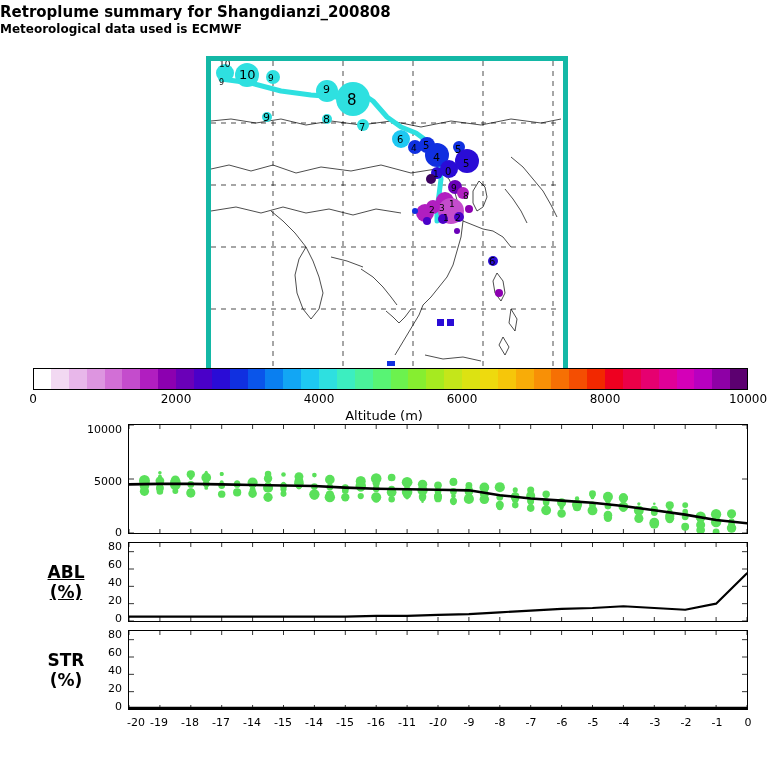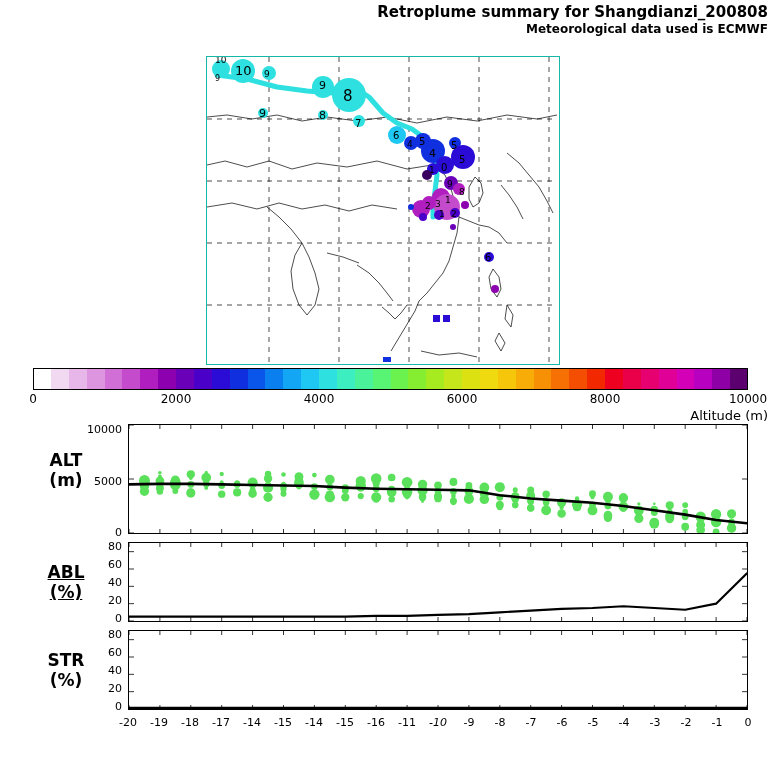--- a/index.html
+++ b/index.html
@@ -1,28 +1,28 @@
 <!DOCTYPE html>
 <html><head>
 <meta charset="utf-8">
 <style>
   html,body{margin:0;padding:0;}
   body{width:768px;height:768px;background:#ffffff;font-family:"DejaVu Sans",sans-serif;overflow:hidden;position:relative;}
-  .title-block{text-align:right;padding-top:4px;}
+  .title-block{text-align:left;padding-top:4px;}
   .t1{font-size:15px;font-weight:bold;color:#000;line-height:17px;}
   .t2{font-size:14px;font-weight:bold;color:#000;line-height:17px;}
   .t3{font-size:12px;font-weight:bold;color:#000;line-height:16px;}
-  .map-wrap{position:absolute;left:206px;top:56px;width:352px;height:307px;border:1px solid #14b8a6;background:#ffffff;overflow:hidden;}
+  .map-wrap{position:absolute;left:206px;top:56px;width:352px;height:307px;border:5px solid #14b8a6;background:#ffffff;overflow:hidden;}
   .map-svg{position:absolute;left:0;top:0;}
   .cbar-wrap{position:absolute;left:33px;top:368px;width:715px;height:22px;}
   .cbar-seg{height:22px;float:left;}
   .cbar-frame{position:absolute;left:33px;top:368px;width:715px;height:22px;border:1px solid #000;box-sizing:border-box;pointer-events:none;}
   .cbar-labels{position:absolute;left:0px;top:392px;width:768px;height:14px;font-size:12px;color:#000;}
   .cbar-lab{position:absolute;top:0;transform:translateX(-50%);}
-  .cbar-title{position:absolute;top:408px;left:0;width:768px;text-align:right;font-size:13px;color:#000;}
+  .cbar-title{position:absolute;top:408px;left:0;width:768px;text-align:center;font-size:13px;color:#000;}
   .panels{position:absolute;left:0;top:424px;width:768px;height:310px;}
   .panel{position:absolute;left:128px;width:620px;border:1px solid #000;box-sizing:border-box;background:#fff;}
   #panel-alt{top:0px;height:110px;}
   #panel-abl{top:118px;height:80px;}
   #panel-str{top:206px;height:80px;}
   .ylab{position:absolute;left:8px;width:116px;text-align:center;font-weight:bold;font-size:17px;color:#000;line-height:20px;}
   .ytick{position:absolute;right:4px;transform:translateY(-50%);font-size:11px;color:#000;white-space:nowrap;}
   .ytickcol{position:absolute;width:44px;left:82px;}
   .xaxis-labels{position:absolute;left:0;top:292px;width:768px;height:16px;font-size:11px;color:#000;}
   .xlab{position:absolute;top:0;transform:translateX(-50%);}
@@ -198,24 +198,20 @@
     <span class="cbar-lab" style="left: 176px;">2000</span>
     <span class="cbar-lab" style="left: 319px;">4000</span>
     <span class="cbar-lab" style="left: 462px;">6000</span>
     <span class="cbar-lab" style="left: 605px;">8000</span>
     <span class="cbar-lab" style="left: 748px;">10000</span>
   </div>
 <div class="cbar-title">Altitude (m)</div>
 
 <div class="panels">
 
-  <div class="ylab" style="top:26px;">
-    <div>ALT</div>
-      <div>(m)</div>
-  </div>
   <div class="ytickcol" style="top:0;height:110px;">
     <div class="ytick" style="top:5px;">10000</div>
     <div class="ytick" style="top:57px;">5000</div>
     <div class="ytick" style="top:108px;">0</div>
   </div>
   <div class="panel" id="panel-alt">
     <svg width="618" height="108" viewBox="0 0 618 108" id="svg-alt">
         <line x1="0" y1="108" x2="0" y2="104" stroke="#000" stroke-width="0.8"></line>
         <line x1="0" y1="0" x2="0" y2="4" stroke="#000" stroke-width="0.8"></line>
         <line x1="30.9" y1="108" x2="30.9" y2="104" stroke="#000" stroke-width="0.8"></line>
@@ -634,21 +630,21 @@
         <line x1="618" y1="43.333333333333336" x2="613" y2="43.333333333333336" stroke="#000" stroke-width="0.8"></line>
         <line x1="0" y1="26" x2="5" y2="26" stroke="#000" stroke-width="0.8"></line>
         <line x1="618" y1="26" x2="613" y2="26" stroke="#000" stroke-width="0.8"></line>
         <line x1="0" y1="8.666666666666671" x2="5" y2="8.666666666666671" stroke="#000" stroke-width="0.8"></line>
         <line x1="618" y1="8.666666666666671" x2="613" y2="8.666666666666671" stroke="#000" stroke-width="0.8"></line>
         <path d="M0.00,77.13 L30.90,77.13 L61.80,77.13 L92.70,77.13 L123.60,77.13 L154.50,77.13 L185.40,77.13 L216.30,77.13 L247.20,77.13 L278.10,77.13 L309.00,77.13 L339.90,77.13 L370.80,77.13 L401.70,77.13 L432.60,77.13 L463.50,77.13 L494.40,77.13 L525.30,77.13 L556.20,77.13 L587.10,77.13 L618.00,77.13" fill="none" stroke="#000000" stroke-width="2.6" stroke-linejoin="round" stroke-linecap="round"></path>
       </svg>
   </div>
 
   <div class="xaxis-labels" id="xaxis-labels">
-      <span class="xlab" style="left: 128px;">-20</span>
+      <span class="xlab" style="left: 136px;">-20</span>
       <span class="xlab" style="left: 159px;">-19</span>
       <span class="xlab" style="left: 190px;">-18</span>
       <span class="xlab" style="left: 221px;">-17</span>
       <span class="xlab" style="left: 252px;">-14</span>
       <span class="xlab" style="left: 283px;">-15</span>
       <span class="xlab" style="left: 314px;">-14</span>
       <span class="xlab" style="left: 345px;">-15</span>
       <span class="xlab" style="left: 376px;">-16</span>
       <span class="xlab" style="left: 407px;">-11</span>
       <span class="xlab" style="left: 438px; font-style: italic;">-10</span>

